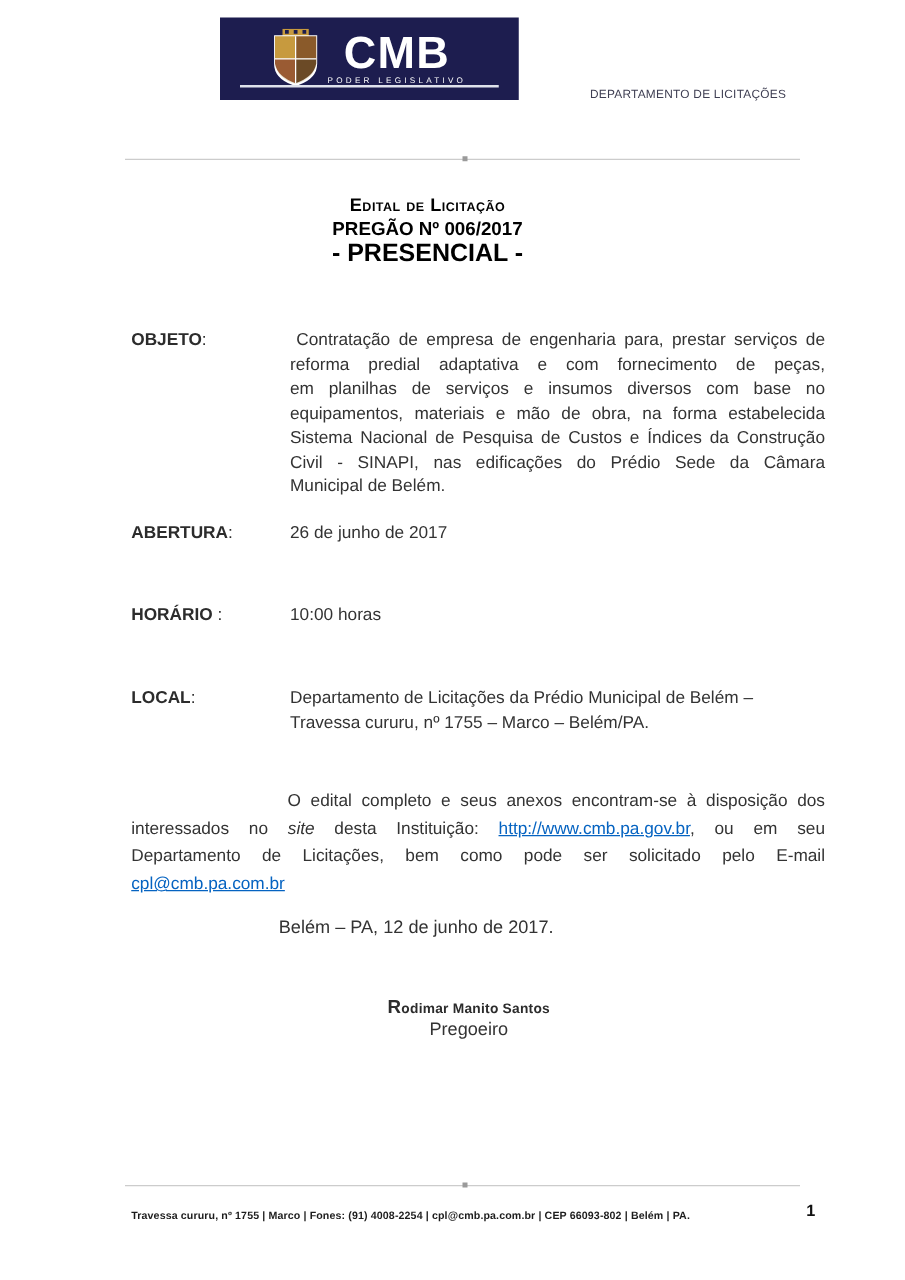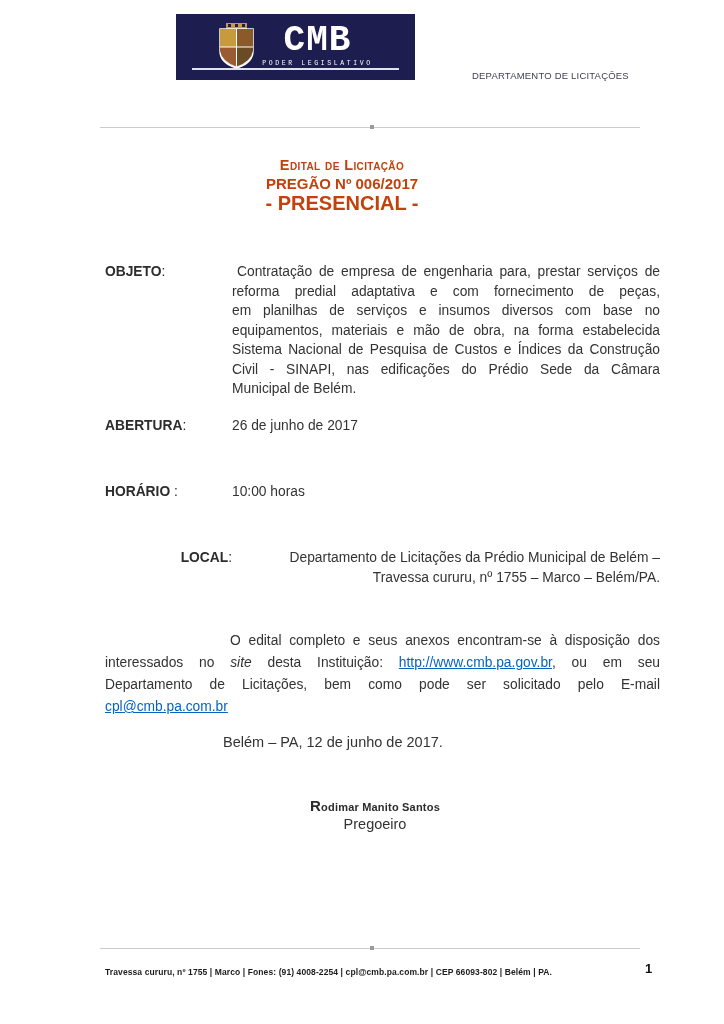--- a/index.html
+++ b/index.html
@@ -4,49 +4,49 @@
 <style>
   * { margin:0; padding:0; box-sizing:border-box; }
   html,body { background:#ffffff; }
   body { font-family:"Liberation Sans","DejaVu Sans",sans-serif; color:#303030; }
   .page { position:relative; width:724px; height:1024px; background:#fff; overflow:hidden; }
 
   
   .logo-box { position:absolute; left:176px; top:14px; width:239px; height:66px;
               background:#1d1d4f; display:flex; align-items:flex-start; justify-content:center;
               padding-top:9px; }
-  .logo-inner { display:flex; align-items:flex-start; gap:7px;font-family:Liberation Mono, monospace; }
+  .logo-inner { display:flex; align-items:center; gap:7px; }
   .crest { width:37px; height:45px; display:block; }
   .logo-text { display:flex; flex-direction:column; align-items:center; }
   .logo-acronym { color:#ffffff; font-weight:bold; font-size:36px; line-height:36px; letter-spacing:1px; }
   .logo-tagline { color:#ffffff; font-size:6.5px; letter-spacing:2.6px; margin-top:1px; white-space:nowrap; }
   .logo-underline { position:absolute; left:16px; right:16px; bottom:10px; height:2px; background:#dfe2ec; }
   .dept-label { position:absolute; left:458px; top:70px; font-size:9.5px; color:#3e3e52; letter-spacing:0.2px; white-space:nowrap;padding-left:14px; }
 
   
   .divider { position:absolute; left:100px; width:540px; height:1px; background:#cccccc; }
   .divider .dot { position:absolute; left:50%; top:-2px; width:4px; height:4px; background:#9a9a9a; }
   .divider-top { top:127px; }
   .divider-bottom { top:948px; }
 
   
-  .title-block { position:absolute; top:157px; left:0; width:684px; text-align:center; color:#c2410c; }
+  .title-block { position:absolute; top:157px; left:0; width:684px; text-align:center; color:#000000; }
   .title-l1 { font-variant:small-caps; font-weight:bold; font-size:14.5px; letter-spacing:0.4px; }
   .title-l2 { font-weight:bold; font-size:15px; margin-top:2px; }
   .title-l3 { font-weight:bold; font-size:20px; margin-top:0; }
 
   
   .field-row { position:absolute; left:105px; width:555px; display:flex; }
   .field-label { width:127px; flex:0 0 127px; font-size:13.8px; line-height:19.5px; color:#2c2c2c; }
   .field-label b { font-weight:bold; }
   .field-value { width:428px; flex:1; font-size:13.8px; line-height:19.5px; color:#333; }
   .row-objeto { top:262px; }
   .row-abertura { top:416px; }
   .row-horario { top:482px; }
-  .row-local { top:548px;text-align:right; }
+  .row-local { top:548px; }
   .jl { text-align:justify; text-align-last:justify; }
   .fl { text-indent:5px; }
 
   
   .avail { position:absolute; left:105px; top:630px; width:555px; font-size:13.8px; line-height:22px; color:#333; }
   .avail .indent { text-indent:125px; }
   .em { font-style:italic; }
   a.doc-link { color:#0563c1; text-decoration:underline; cursor:pointer; }
 
   

